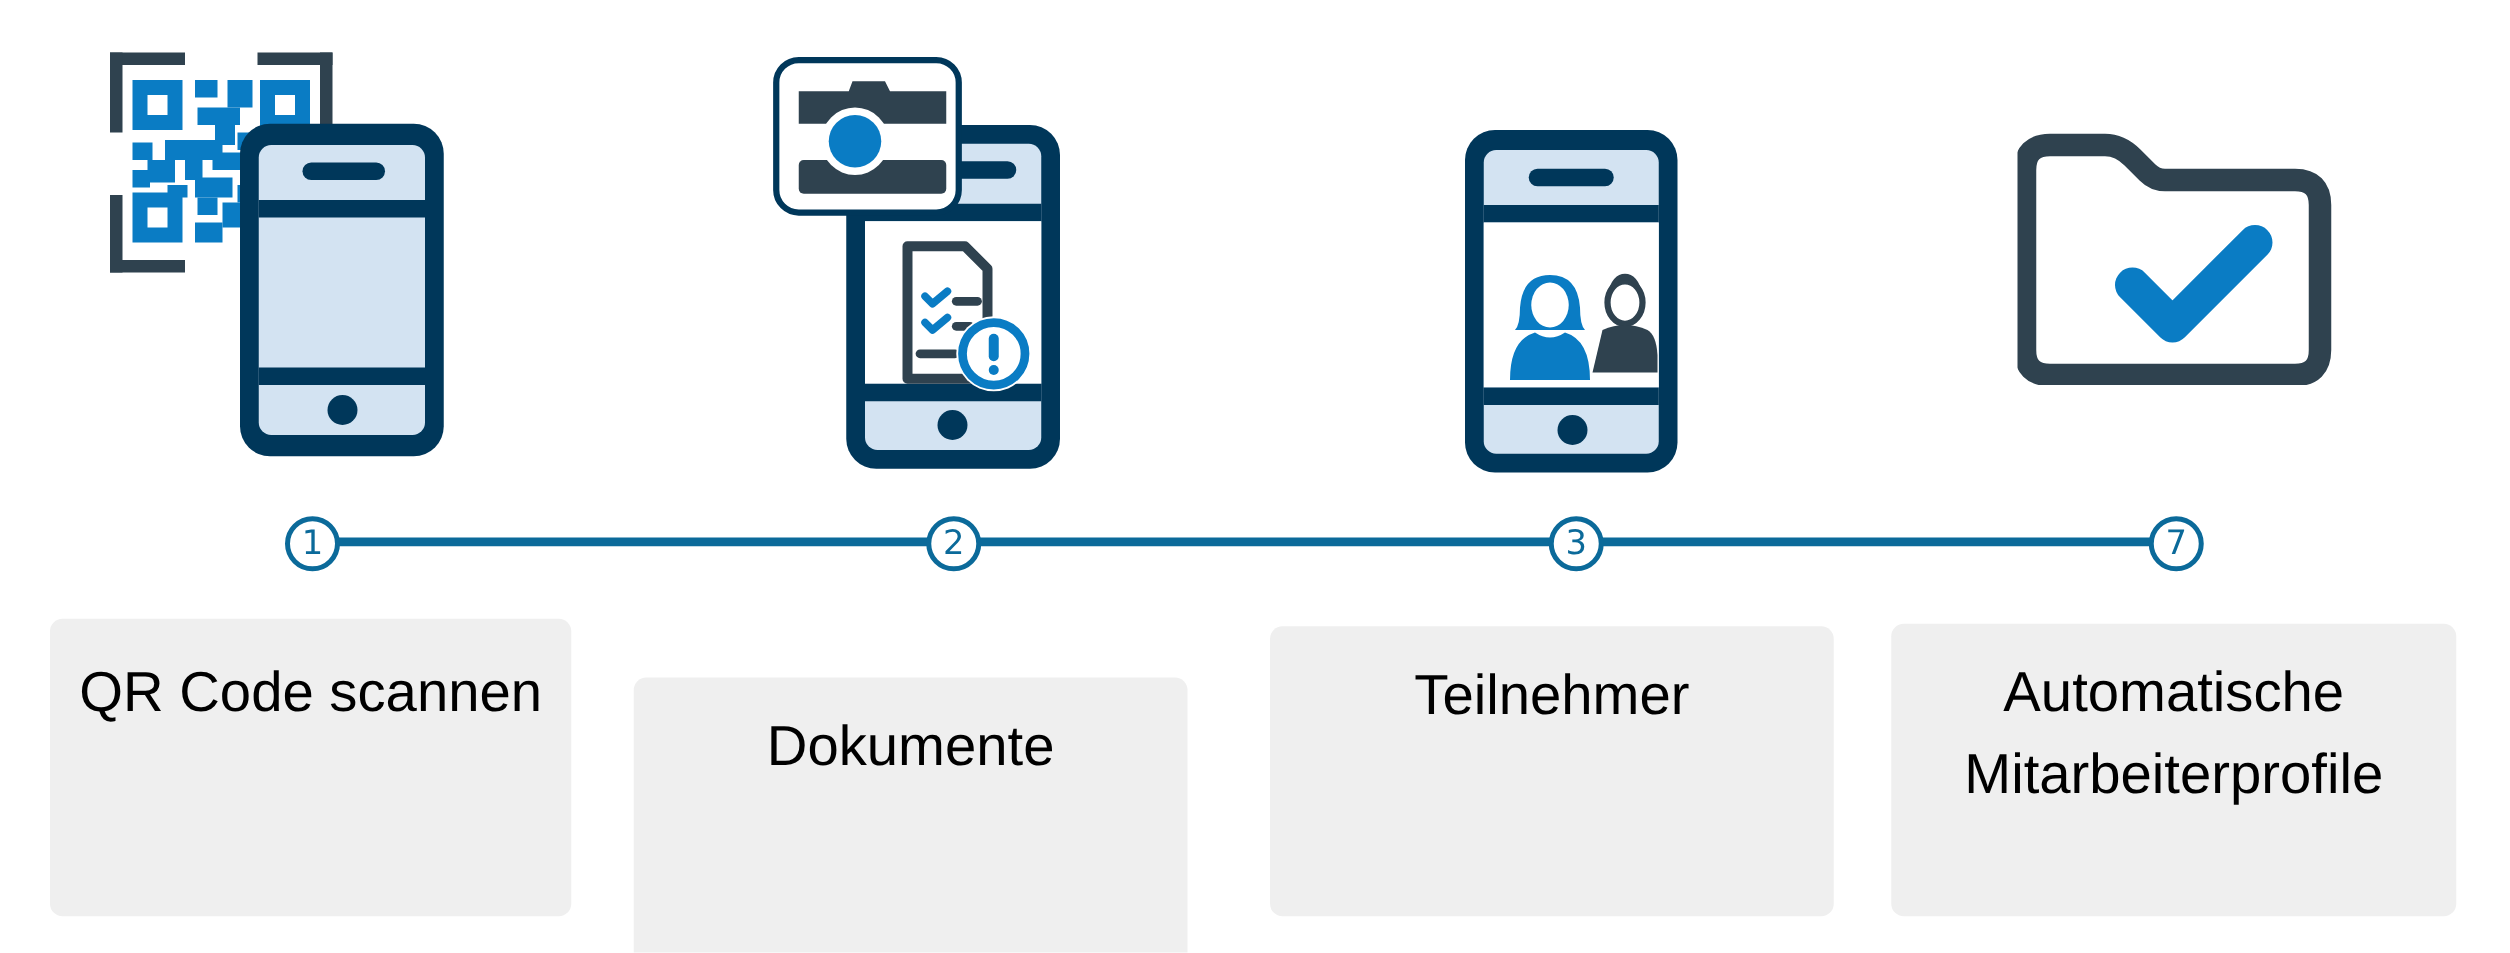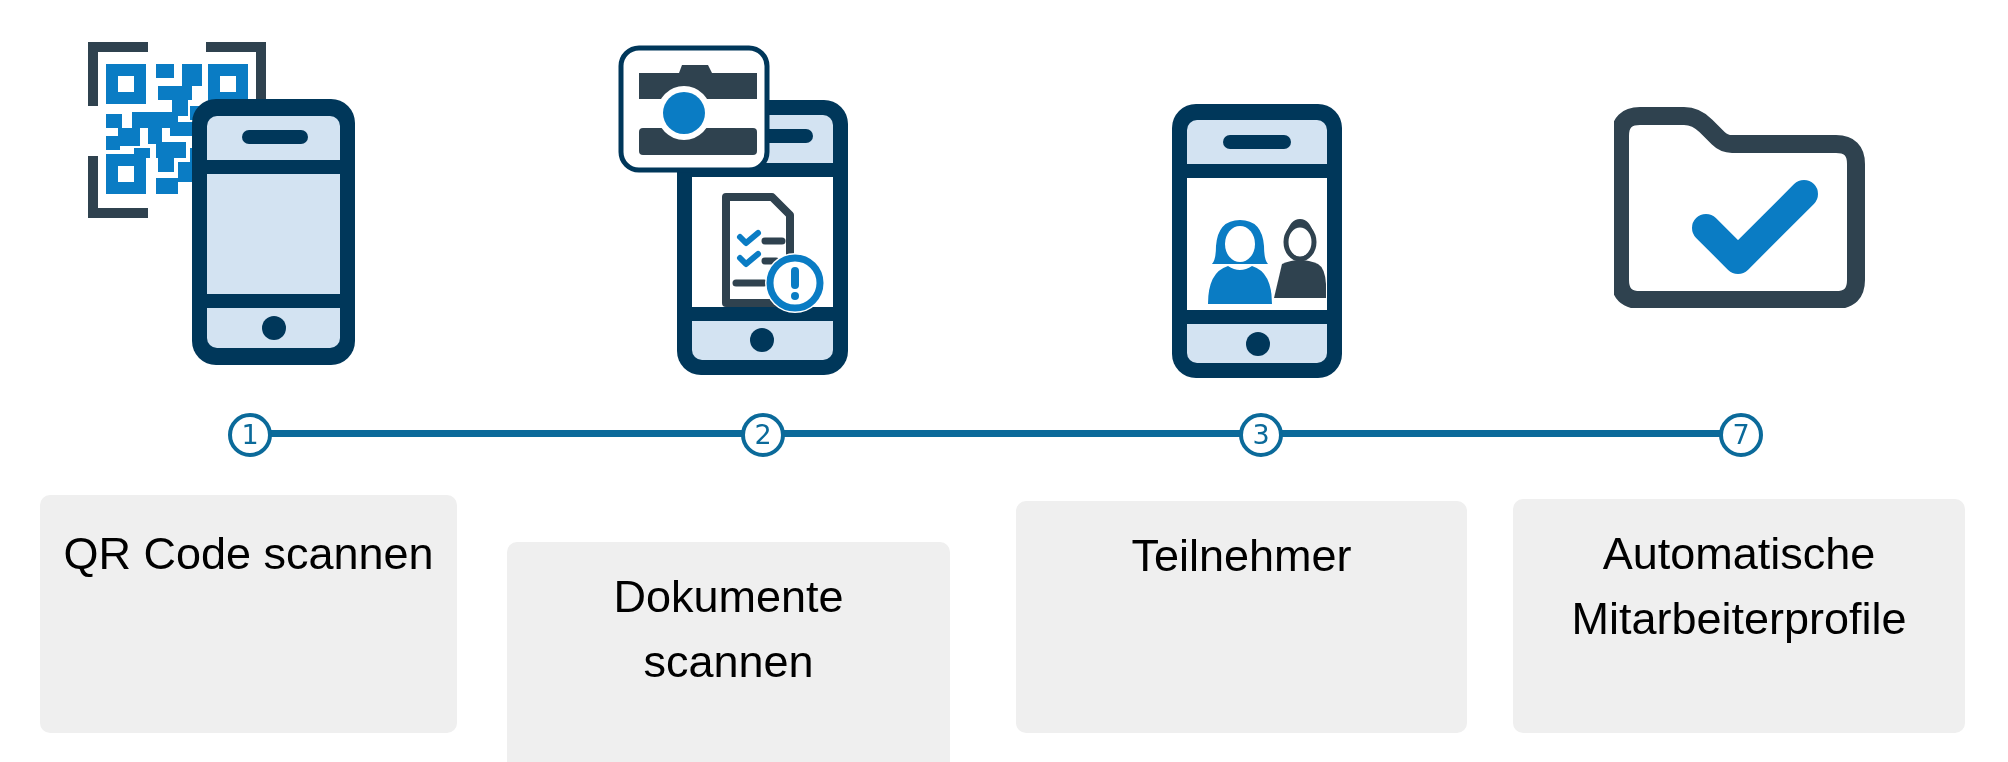--- a/index.html
+++ b/index.html
@@ -125,21 +125,20 @@
 <div class="step-circle" style="left:741px; top:413px;">2</div>
 <div class="step-circle" style="left:1239px; top:413px;">3</div>
 <div class="step-circle" style="left:1719px; top:413px;">7</div>
 
 <div class="card" style="left:40px; top:495px; width:417px; height:238px; padding-top:26px;">
   <span class="line">QR Code scannen</span>
 </div>
 
 <div class="card" style="left:507px; top:499px; width:443px; height:234px; padding-top:22px;margin-top:43px;">
   <span class="line">Dokumente</span>
-  <span class="line">scannen</span>
 </div>
 
 <div class="card" style="left:1016px; top:501px; width:451px; height:232px; padding-top:22px;">
   <span class="line">Teilnehmer</span>
 </div>
 
 <div class="card" style="left:1513px; top:499px; width:452px; height:234px; padding-top:22px;">
   <span class="line">Automatische</span>
   <span class="line">Mitarbeiterprofile</span>
 </div>

